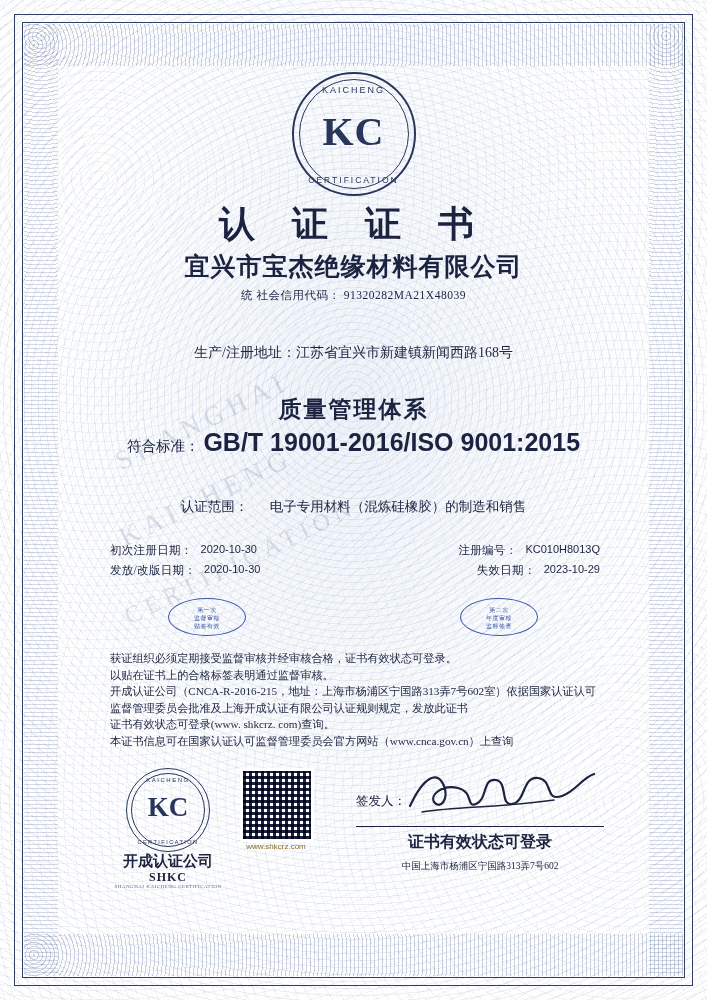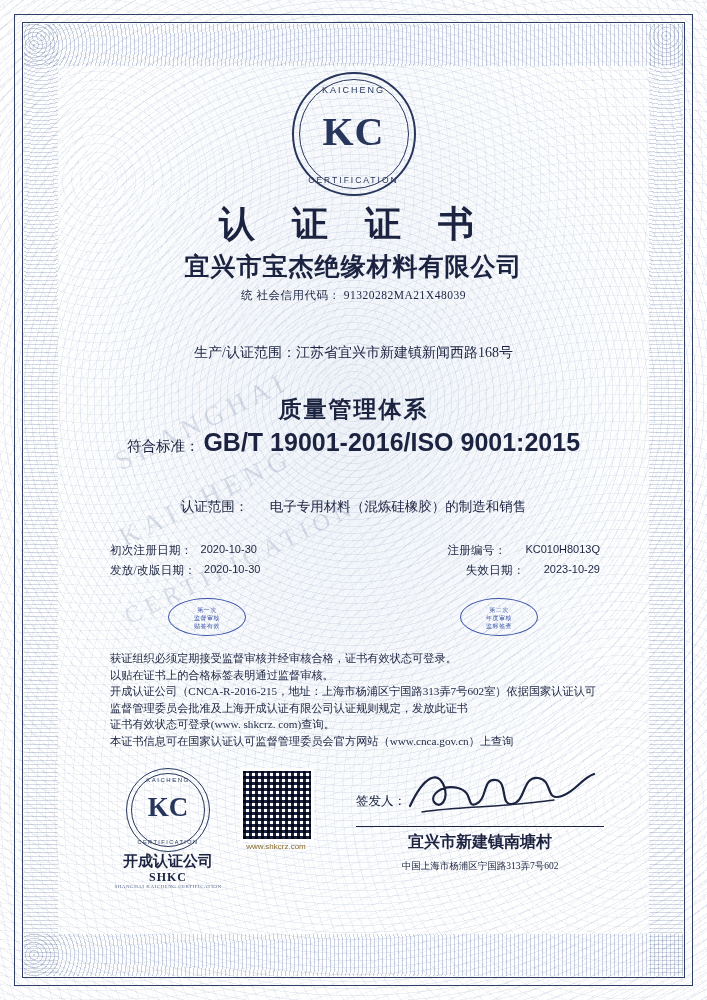--- a/index.html
+++ b/index.html
@@ -129,21 +129,21 @@
     color:#1b2340;font-size:13.5px;
   }
   .scope-label{font-size:13.5px;}
   .scope-value{font-size:13.5px;margin-left:18px;}
 
   .meta{position:absolute;left:110px;top:543px;width:490px;color:#1b2340;font-size:11.5px;}
   .meta .row{display:flex;justify-content:space-between;margin-bottom:5px;}
   .meta .lbl{letter-spacing:.3px;}
   .meta .val{font-family:"Liberation Sans",sans-serif;font-size:11px;}
   .meta .left{display:flex;gap:8px;}
-  .meta .right{display:flex;gap:19px;}
+  .meta .right{display:flex;gap:8px;}
 
   .stamp{
     position:absolute;width:78px;height:38px;border:1.2px solid #3a54a8;border-radius:50%;
     color:#3a54a8;text-align:center;font-size:6px;line-height:8px;
     padding-top:7px;box-sizing:border-box;letter-spacing:.5px;
   }
   .stamp.s1{left:168px;top:598px;}
   .stamp.s2{left:460px;top:598px;}
 
   .notes{
@@ -201,21 +201,21 @@
       <div class="ring"></div>
       <div class="ring2"></div>
       <div class="top-txt">KAICHENG</div>
       <div class="kc">KC</div>
       <div class="bot-txt">CERTIFICATION</div>
     </div>
 
     <div class="title">认 证 证 书</div>
     <div class="company">宜兴市宝杰绝缘材料有限公司</div>
     <div class="uscc">统 社会信用代码： 91320282MA21X48039</div>
-    <div class="addr2">生产/认证范围：江苏省宜兴市新建镇新闻西路168号</div>
+    <div class="addr2">生产/注册地址：江苏省宜兴市新建镇新闻西路168号</div>
     <div class="system">质量管理体系</div>
 
     <div class="std-row">
       <span class="std-label">符合标准：</span>
       <span class="std-value">GB/T 19001-2016/ISO 9001:2015</span>
     </div>
 
     <div class="scope-row">
       <span class="scope-label">认证范围：</span>
       <span class="scope-value">电子专用材料（混炼硅橡胶）的制造和销售</span>
@@ -277,17 +277,17 @@
 
     <div class="qr"></div>
     <div class="qr-url">www.shkcrz.com</div>
 
     <div class="signer-label">签发人：</div>
     <svg class="sig" viewBox="0 0 200 60">
       <path d="M6 44 C20 14, 34 8, 40 24 C45 38, 36 48, 30 40 C26 33, 38 22, 54 26 C70 30, 62 46, 72 42 C84 37, 78 16, 92 18 C104 20, 96 44, 108 42 C122 40, 118 14, 134 16 C150 18, 140 40, 158 34 C172 29, 178 16, 190 12" fill="none" stroke="#1b2340" stroke-width="2.2" stroke-linecap="round"></path>
       <path d="M18 50 C52 44, 96 46, 150 38" fill="none" stroke="#1b2340" stroke-width="1.4" stroke-linecap="round"></path>
     </svg>
     <div class="sig-line"></div>
-    <div class="issuer">宜兴市新建镇南塘村</div>
+    <div class="issuer">证书有效状态可登录</div>
     <div class="issuer-addr">中国上海市杨浦区宁国路313弄7号602</div>
 
   </div>
 </div>
 
 </body></html>

